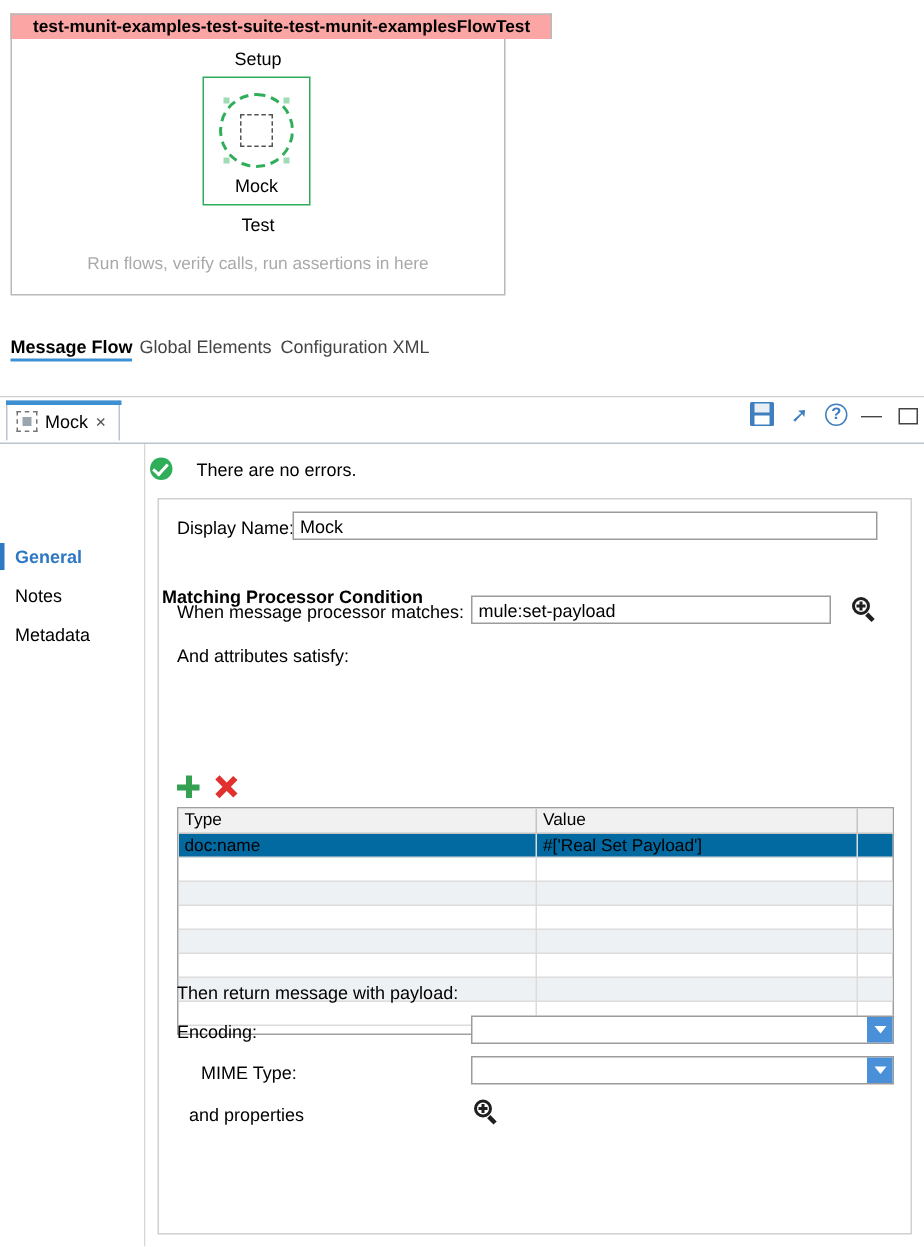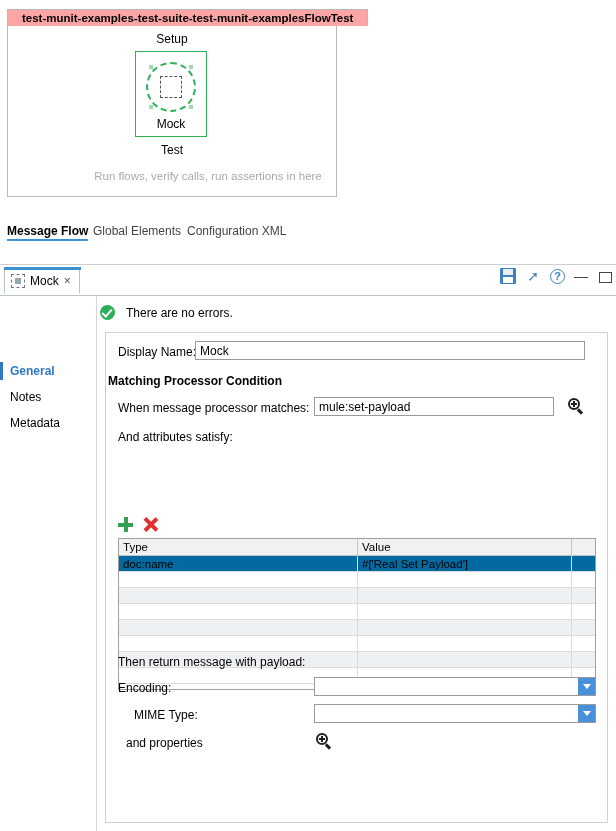--- a/index.html
+++ b/index.html
@@ -55,21 +55,20 @@
   .lane-setup { left: 7px; top: 32px; }
   .lane-test  { left: 7px; top: 143px; }
   .lane-hint {
     position: absolute;
     left: 7px;
     top: 170px;
     width: 330px;
     text-align: center;
     font-size: 11.5px;
     color: #a9a9a9;
-    margin-left: 36px;
   }
   .mock-node {
     position: absolute;
     left: 135px;
     top: 51px;
     width: 72px;
     height: 86px;
     border: 1px solid #2fae5a;
     background: #ffffff;
     box-sizing: border-box;
@@ -318,21 +317,21 @@
     width: 519px;
     height: 536px;
     background: #ffffff;
   }
   .status-row {
     position: absolute;
     left: 3px;
     top: 9px;
     display: flex;
     align-items: center;
-    gap: 11px;
+    gap: 16px;
     font-size: 12px;
   }
   .ok-icon {
     width: 15px;
     height: 15px;
     border-radius: 50%;
     background: #2fae5a;
     position: relative;
   }
   .ok-icon::after {
@@ -395,20 +394,21 @@
     content: "";
     border-left: 4px solid transparent;
     border-right: 4px solid transparent;
     border-top: 5px solid #ffffff;
   }
   .section-title {
     position: absolute;
     font-size: 12px;
     font-weight: bold;
     color: #000;
+    margin-top: 17px;
   }
   .zoom-ico {
     position: absolute;
     width: 16px;
     height: 16px;
     cursor: default;
   }
   .zoom-ico .lens {
     position: absolute;
     left: 0; top: 0;

